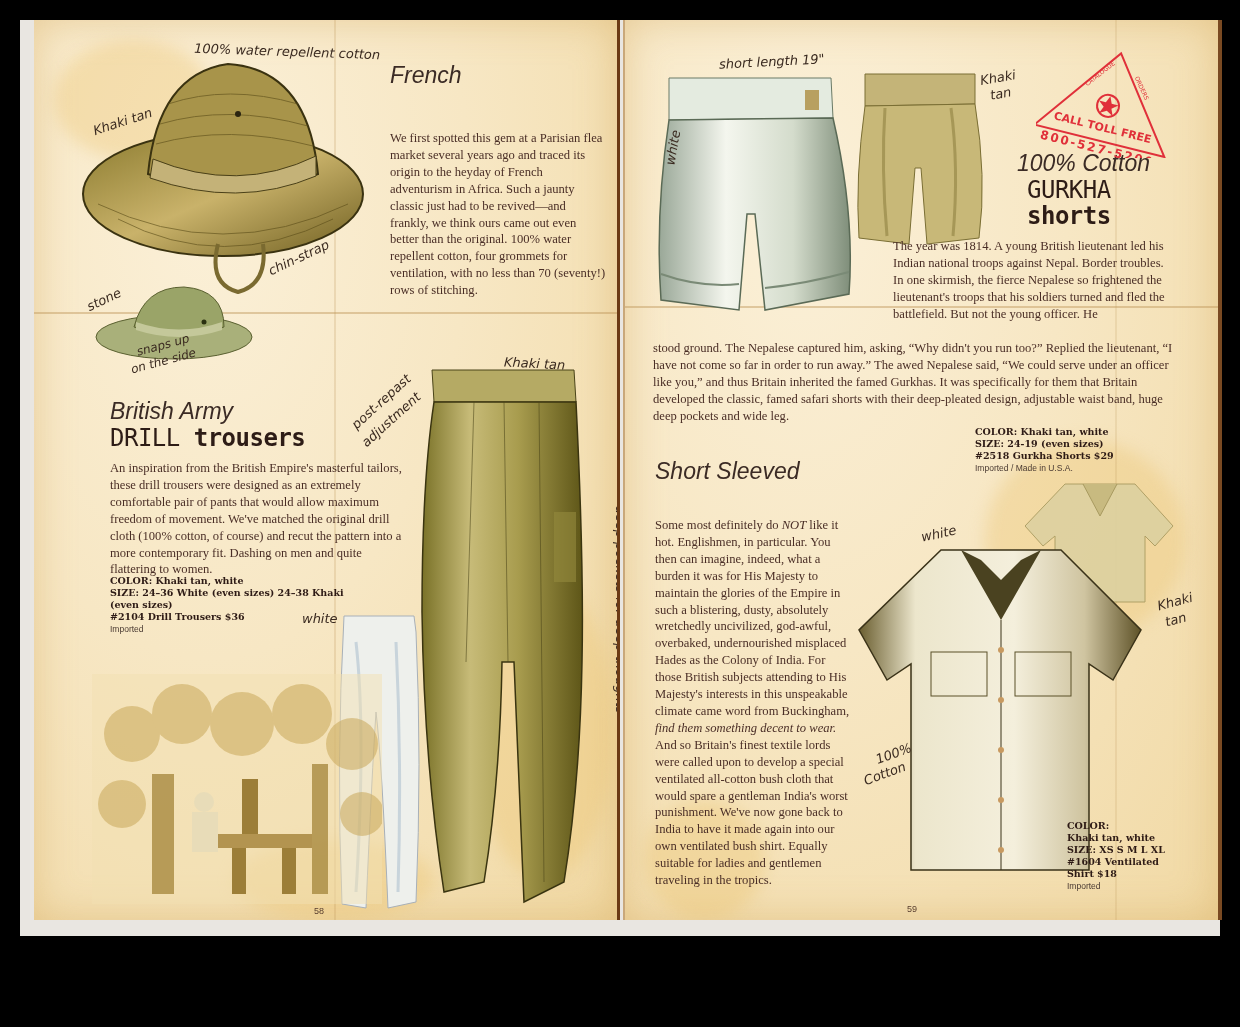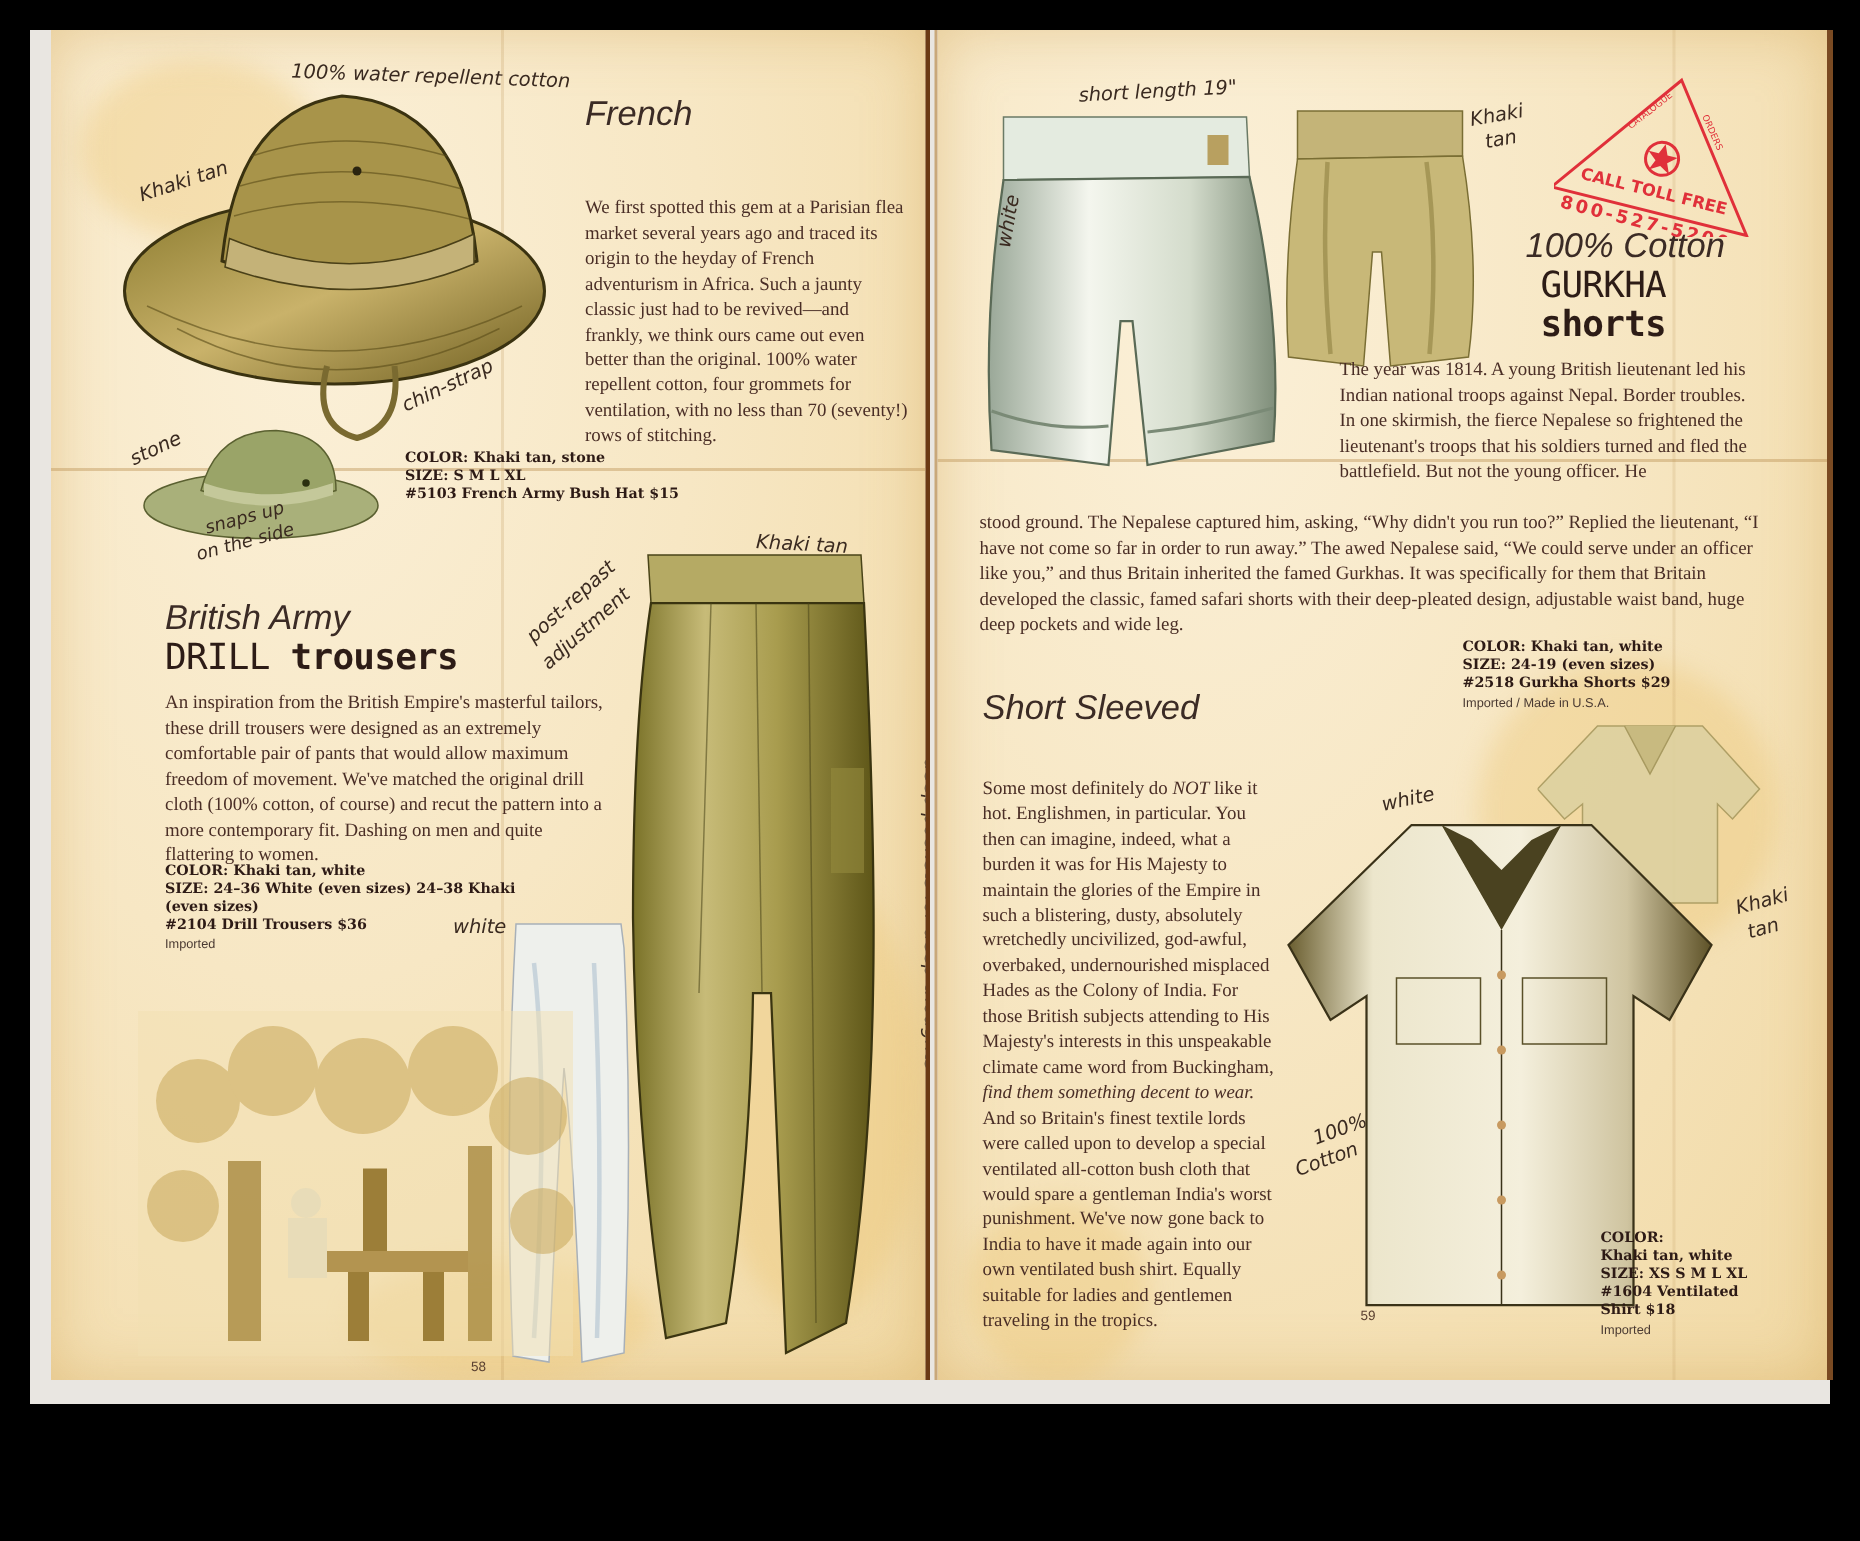--- a/index.html
+++ b/index.html
@@ -64,25 +64,20 @@
 
     <div class="script" style="left:160px;top:24px;font-size:13px;transform:rotate(2deg);">100% water repellent cotton</div>
     <div class="script" style="left:58px;top:94px;font-size:13px;transform:rotate(-18deg);">Khaki tan</div>
     <div class="script" style="left:232px;top:230px;font-size:13px;transform:rotate(-25deg);">chin-strap</div>
     <div class="script" style="left:52px;top:272px;font-size:13px;transform:rotate(-25deg);">stone</div>
     <div class="script" style="left:102px;top:318px;font-size:12px;transform:rotate(-15deg);">snaps up</div>
     <div class="script" style="left:96px;top:334px;font-size:12px;transform:rotate(-15deg);">on the side</div>
 
     <div class="kicker" style="left:356px;top:42px;">French</div>
     <div class="body" style="left:356px;top:110px;width:216px;">We first spotted this gem at a Parisian flea market several years ago and traced its origin to the heyday of French adventurism in Africa. Such a jaunty classic just had to be revived—and frankly, we think ours came out even better than the original. 100% water repellent cotton, four grommets for ventilation, with no less than 70 (seventy!) rows of stitching.</div>
-    <div class="spec" style="left:236px;top:280px;width:240px;">
-      <div>COLOR: Khaki tan, stone</div>
-      <div>SIZE: S M L XL</div>
-      <div>#5103 French Army Bush Hat $15</div>
-    </div>
 
     <svg class="illus" style="left:370px;top:342px;" width="210" height="556" viewBox="0 0 210 556">
       <defs>
         <linearGradient id="trg" x1="0" x2="1">
           <stop offset="0" stop-color="#7a7228"></stop>
             <stop offset=".3" stop-color="#c7bb78"></stop>
             <stop offset=".6" stop-color="#a89c4e"></stop>
             <stop offset="1" stop-color="#5e5618"></stop>
         </linearGradient>
       </defs>
@@ -227,21 +222,21 @@
     </div>
     <div class="spec" style="left:442px;top:800px;width:120px;">
       <div>COLOR:</div>
       <div>Khaki tan, white</div>
       <div>SIZE: XS S M L XL</div>
       <div>#1604 Ventilated</div>
       <div>Shirt $18</div>
       <div class="small">Imported</div>
     </div>
 
-    <div class="pagenum" style="left:282px;top:852px;">59</div>
+    <div class="pagenum" style="left:282px;top:884px;">59</div>
   </div>
 
   <svg class="stamp" viewBox="0 0 146 112" style="left:1016px;top:26px;">
     <g transform="rotate(14 73 56)" fill="none" stroke="#e0303a" stroke-width="2">
       <path d="M73 6 L140 96 L6 96 Z"></path>
       <circle cx="73" cy="60" r="11"></circle>
       <path d="M73 50 L76 57 L83 57 L77 62 L80 69 L73 65 L66 69 L69 62 L63 57 L70 57Z" fill="#e0303a" stroke="none"></path>
       <text x="73" y="86" text-anchor="middle" font-family="DejaVu Sans, sans-serif" font-size="11" font-weight="bold" fill="#e0303a" stroke="none">CALL TOLL FREE</text>
       <text x="73" y="108" text-anchor="middle" font-family="DejaVu Sans, sans-serif" font-size="12" font-weight="bold" fill="#e0303a" stroke="none" letter-spacing="2">800-527-5200</text>
       <text x="48" y="46" font-family="DejaVu Sans, sans-serif" font-size="6" fill="#e0303a" stroke="none" transform="rotate(-52 48 46)">CATALOGUE</text>

